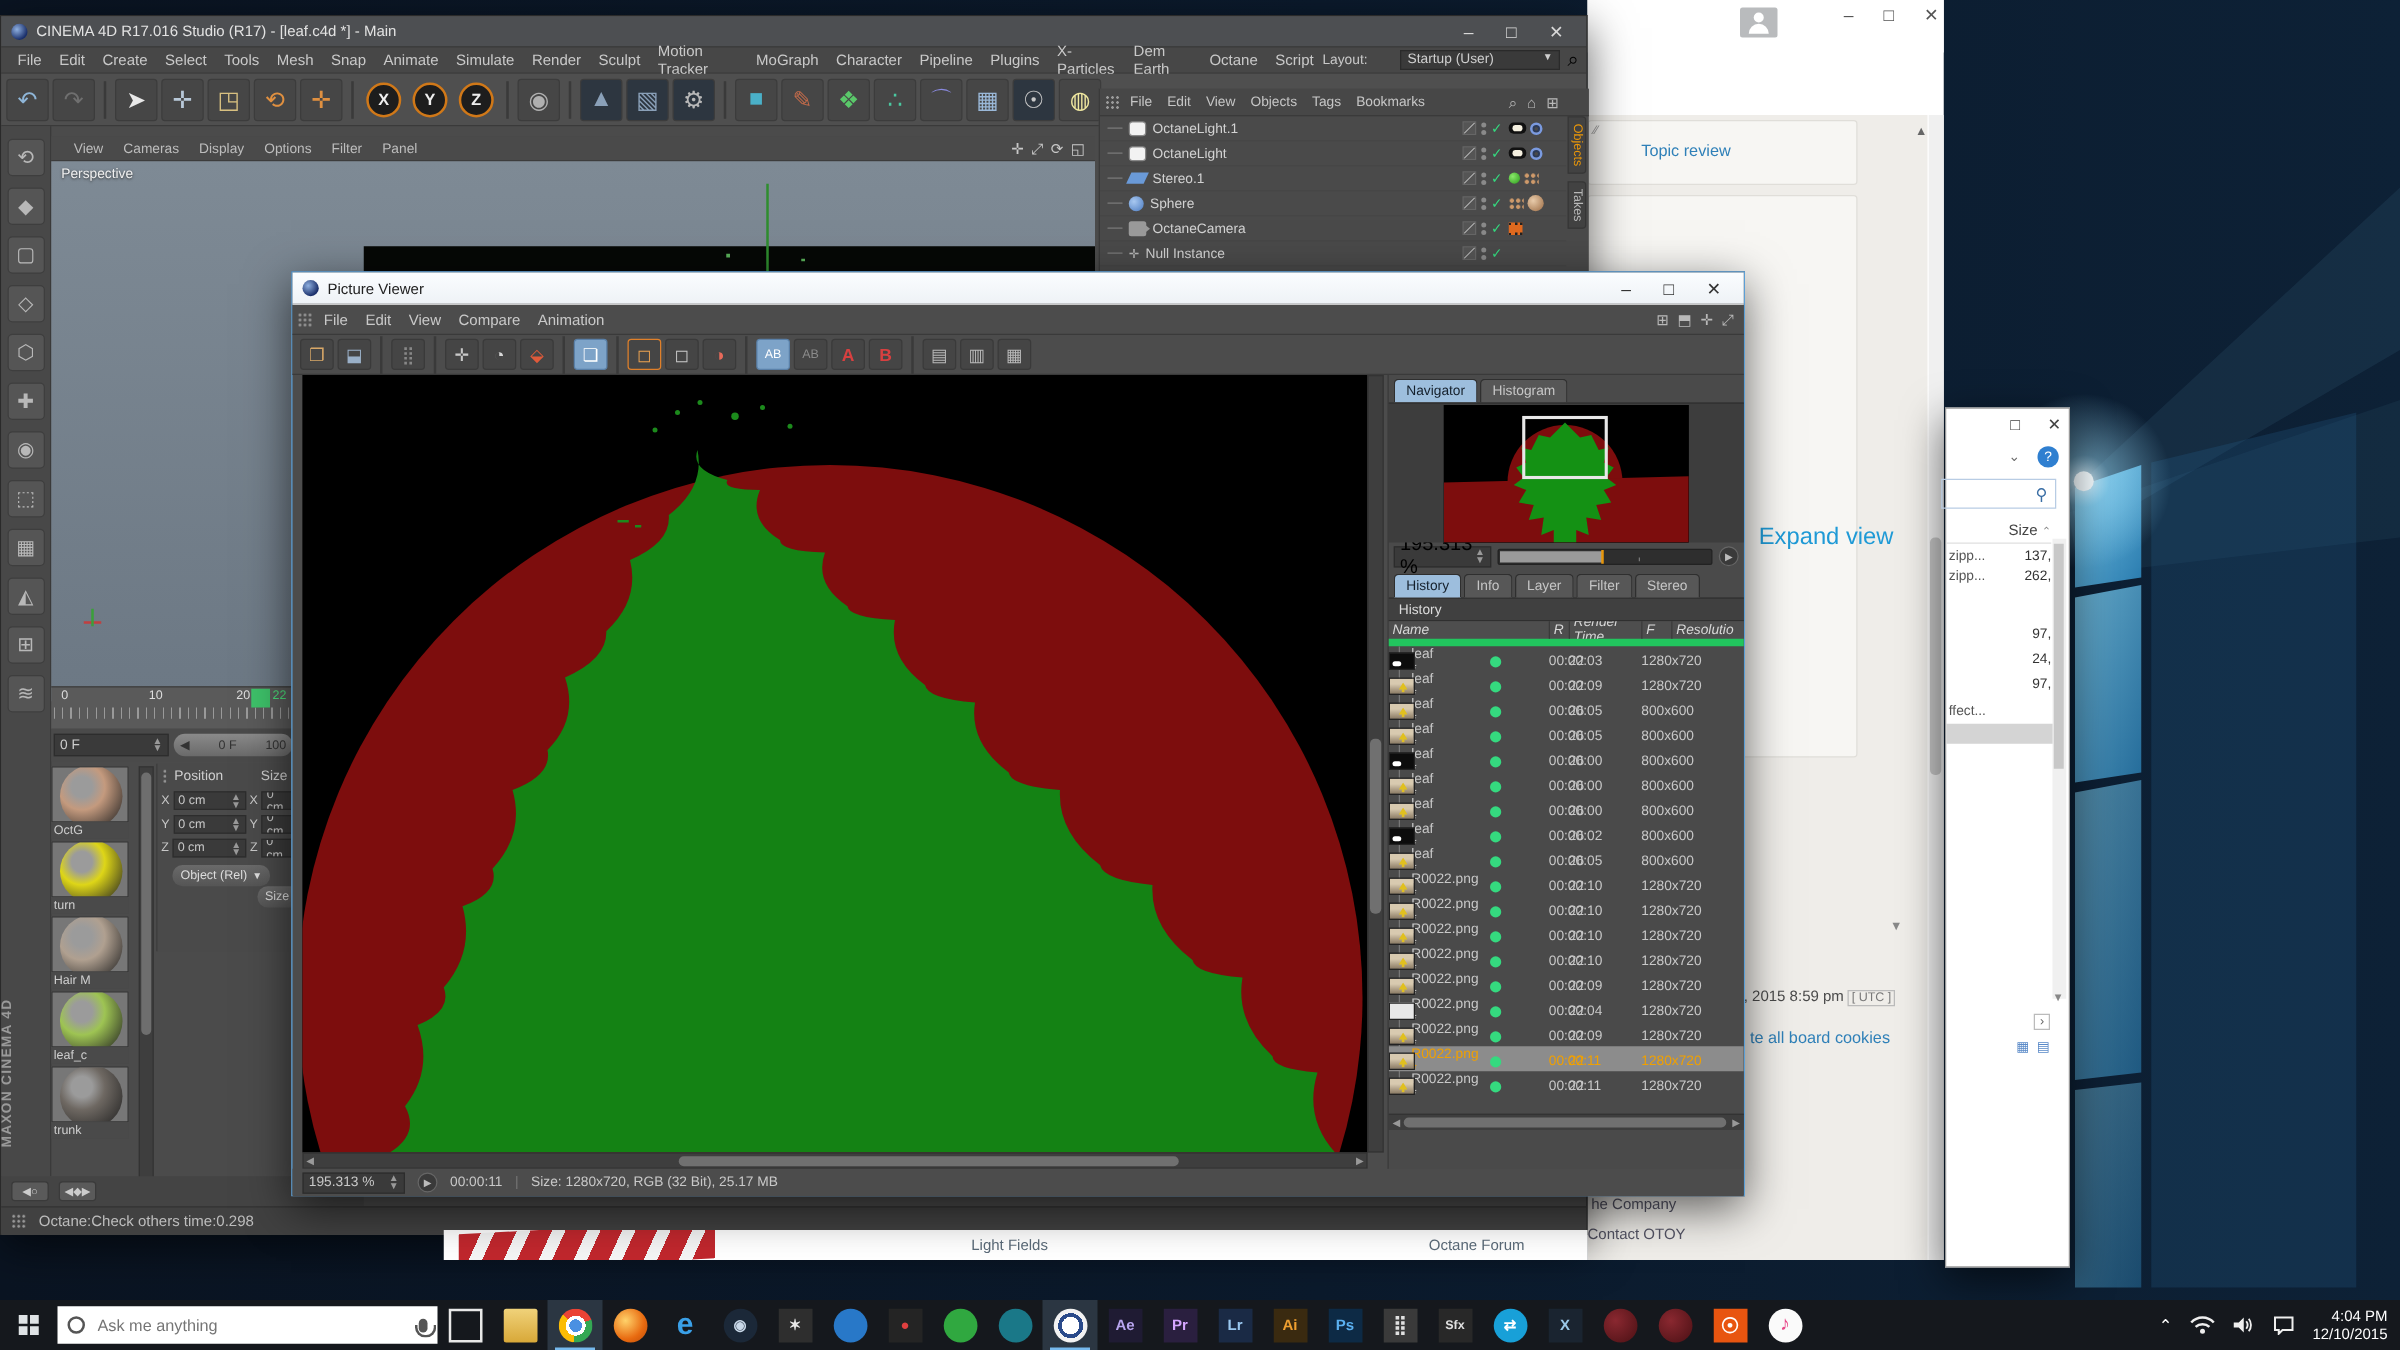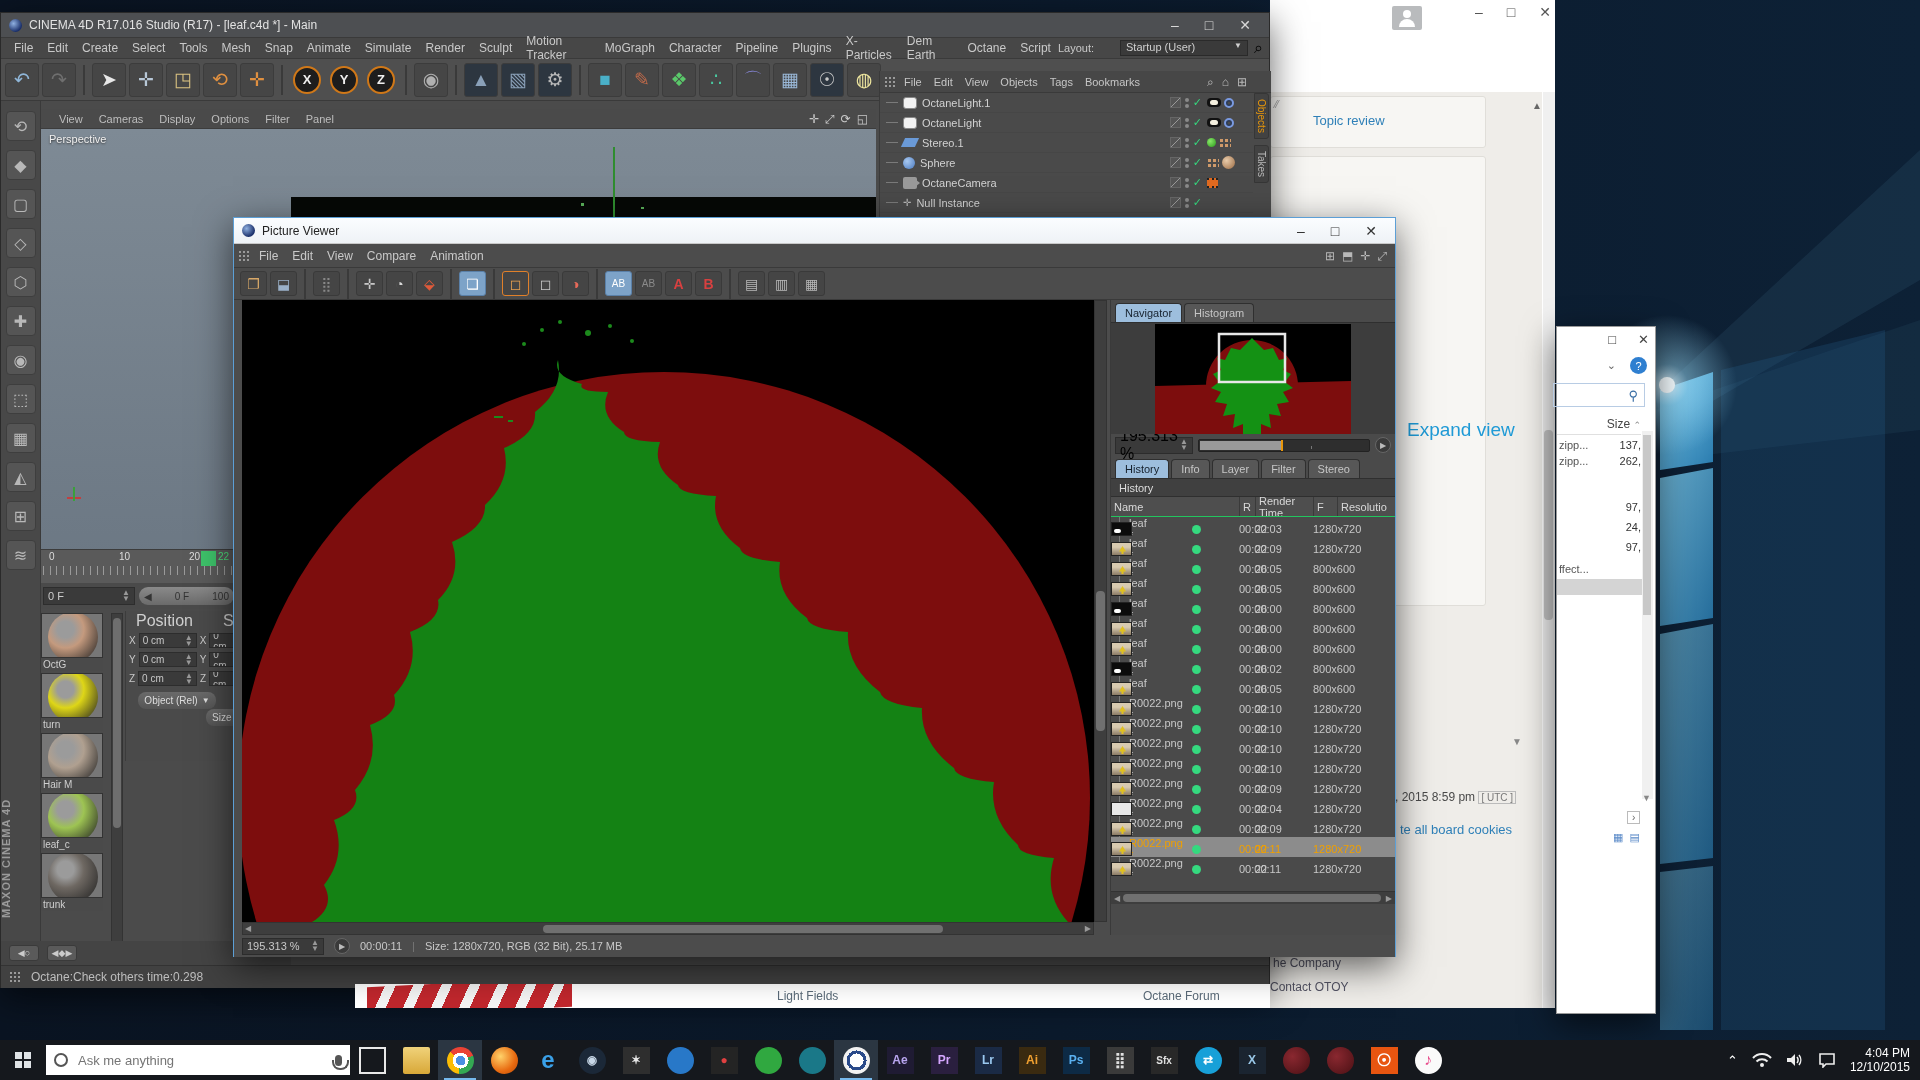--- a/index.html
+++ b/index.html
@@ -80,21 +80,21 @@
   .rangesl{flex:1;height:18px;background:linear-gradient(180deg,#8a8a8a,#6a6a6a);border-radius:9px;color:#333;font-size:10px;display:flex;align-items:center;padding:0 5px;justify-content:space-between;}
   #materials{left:40px;top:600px;width:70px;height:330px;display:flex;flex-direction:column;gap:2px;}
   .mat{width:64px;}
   .matthumb{width:62px;height:45px;background:#777;border:1px solid #333;position:relative;overflow:hidden;}
   .matball{position:absolute;left:6px;top:-2px;width:50px;height:50px;border-radius:50%;}
   .matlabel{color:#cfcfcf;font-size:10px;padding:1px 2px;background:#4a4a4a;white-space:nowrap;overflow:hidden;width:62px;}
   #matscroll{left:110px;top:600px;width:12px;height:330px;background:#3e3e3e;border:1px solid #333;}
   #matscroll .thumb{position:absolute;left:1px;top:4px;width:8px;height:210px;background:#6e6e6e;border-radius:4px;}
   #matarrows{left:40px;top:932px;width:84px;height:14px;color:#aaa;font-size:9px;display:flex;justify-content:space-between;padding:0 6px;}
   #coords{left:124px;top:598px;width:109px;height:150px;background:#4a4a4a;border-left:1px solid #3c3c3c;overflow:hidden;}
-  .coordhdr{display:flex;align-items:center;gap:4px;height:20px;color:#cfcfcf;font-size:16px;padding:0 4px;}
+  .coordhdr{display:flex;align-items:center;gap:4px;height:20px;color:#cfcfcf;font-size:11px;padding:0 4px;}
   .coordhdr .sz{margin-left:26px;}
   .crow{display:flex;align-items:center;gap:3px;height:19px;padding-left:3px;color:#c8c8c8;font-size:10px;}
   .cfield{width:62px;height:15px;background:#3a3a3a;border:1px solid #2d2d2d;display:flex;align-items:center;justify-content:space-between;padding:0 3px;}
   .cfield2{width:26px;overflow:hidden;height:15px;background:#3a3a3a;border:1px solid #2d2d2d;display:flex;align-items:center;padding:0 3px;}
   .stepper{color:#999;font-size:8px;line-height:6px;}
   .objrel{margin:4px 0 0 12px;width:78px;height:17px;background:linear-gradient(180deg,#6a6a6a,#555);border-radius:8px;color:#ddd;font-size:10px;display:flex;align-items:center;justify-content:center;gap:4px;}
   .szbtn{position:absolute;right:-2px;top:98px;width:30px;height:17px;background:linear-gradient(180deg,#6a6a6a,#555);border-radius:8px 0 0 8px;color:#ddd;font-size:10px;display:flex;align-items:center;padding-left:6px;}
   #transport{left:0;top:928px;width:290px;height:24px;background:#444;display:flex;align-items:center;gap:8px;padding-left:8px;}
   .tpbtn{width:30px;height:16px;background:#5a5a5a;border:1px solid #3a3a3a;border-radius:3px;color:#ccc;font-size:9px;}
   #c4d-status{left:0;top:952px;width:100%;height:23px;background:#414141;border-top:1px solid #333;display:flex;align-items:center;gap:8px;padding-left:8px;color:#bdbdbd;font-size:12px;}
@@ -126,21 +126,21 @@
   .tab.active{background:#9dbedd;color:#15202c;}
   #navthumbwrap{height:112px;background:#3d3d3d;border-top:1px solid #2f2f2f;position:relative;}
   #navthumb{position:absolute;left:44px;top:1px;width:196px;height:110px;background:#000;}
   .navzoom{display:flex;align-items:center;gap:5px;height:22px;padding:2px 4px;}
   .navslider{flex:1;height:13px;background:#2e2e2e;border:1px solid #222;position:relative;border-radius:2px;}
   .navslider .fill{position:absolute;left:1px;top:1px;bottom:1px;width:48%;background:#9a9a9a;}
   .navslider .mark{position:absolute;left:48%;top:0;bottom:0;width:2px;background:#e8960a;}
   .navslider .mark2{position:absolute;left:66%;top:6px;bottom:2px;width:1px;background:#777;}
   .histhdr{height:19px;background:#404040;border-top:1px solid #2f2f2f;border-bottom:1px solid #2f2f2f;color:#dcdcdc;font-size:11px;display:flex;align-items:center;padding-left:8px;}
   .histgrid{display:grid;grid-template-columns:18px 24px 86px 16px 58px 24px 1fr;align-items:center;height:20px;font-size:11px;color:#c8c8c8;}
-  .hcolhdr{background:#4e4e4e;border-bottom:1px solid #22c55e;color:#d8d8d8;}
+  .hcolhdr{background:#4e4e4e;border-bottom:6px solid #22c55e;color:#d8d8d8;font-style:italic;}
   .hcolhdr span{border-left:1px solid #3a3a3a;height:100%;display:flex;align-items:center;padding-left:3px;white-space:now rap;overflow:hidden;}
   #histrows{position:relative;height:360px;overflow:hidden;}
   #histrows::before{content:"";position:absolute;left:8px;top:0;bottom:14px;width:1px;background:#777;}
   .hrow{position:relative;}
   .hrow .tick{position:absolute;left:8px;top:10px;width:8px;height:1px;background:#777;}
   .hthumb{width:21px;height:14px;border:1px solid #222;position:relative;overflow:hidden;}
   .th-tan{background:linear-gradient(180deg,#d8cab0 35%,#8a7a64);}
   .th-dark{background:#0c0c0c;}
   .th-white{background:#e8e8e8;}
   .th-tan::after{content:"";position:absolute;left:7px;top:3px;width:7px;height:8px;background:#e0c020;clip-path:polygon(50% 0,100% 70%,65% 70%,65% 100%,35% 100%,35% 70%,0 70%);}

